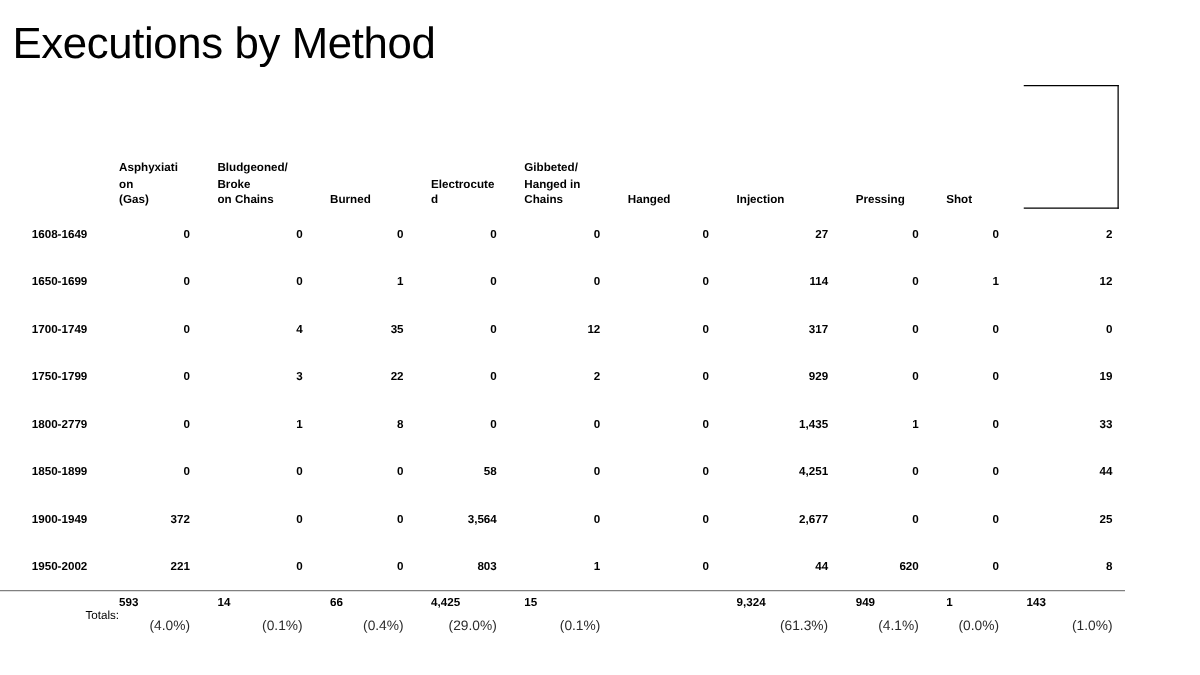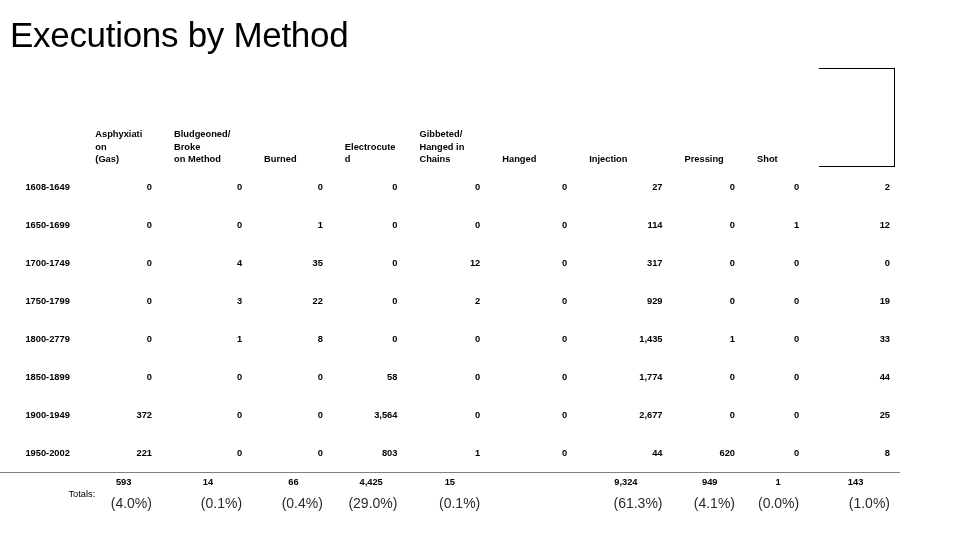--- a/index.html
+++ b/index.html
@@ -131,34 +131,34 @@
     display: block;
     height: 1px;
     background: #808080;
     width: 100%;
   }
 
   
   tr.totals td {
     font-size: 9.3px;
     font-weight: bold;
-    text-align: center;
+    text-align: left;
     padding-right: 22px;
     padding-top: 4px;
     white-space: nowrap;
   }
   tr.totals td.num-last { padding-right: 10px; }
   tr.totals td.totals-label {
     text-align: right;
     padding-right: 0;
     font-weight: normal;
     vertical-align: middle;
   }
   tr.pcts td {
-    font-size: 14px;
+    font-size: 11px;
     font-weight: normal;
     color: #2b2b2b;
     text-align: right;
     padding-right: 22px;
     padding-top: 8px;
     white-space: nowrap;
   }
   tr.pcts td.num-last { padding-right: 10px; }
 </style>
 </head>
@@ -190,21 +190,21 @@
         <tr class="hdr">
           <th></th>
           <th>
             <div>Asphyxiati</div>
             <div>on</div>
             <div>(Gas)</div>
           </th>
           <th>
             <div>Bludgeoned/</div>
             <div>Broke</div>
-            <div>on Method</div>
+            <div>on Chains</div>
           </th>
           <th>
             <div>Burned</div>
           </th>
           <th>
             <div>Electrocute</div>
             <div>d</div>
           </th>
           <th>
             <div>Gibbeted/</div>
@@ -301,21 +301,21 @@
         </tr>
 
         <tr class="drow">
           <td class="period">1850-1899</td>
           <td class="num">0</td>
           <td class="num">0</td>
           <td class="num">0</td>
           <td class="num">58</td>
           <td class="num">0</td>
           <td class="num">0</td>
-          <td class="num">1,774</td>
+          <td class="num">4,251</td>
           <td class="num">0</td>
           <td class="num">0</td>
           <td class="num-last">44</td>
         </tr>
 
         <tr class="drow">
           <td class="period">1900-1949</td>
           <td class="num">372</td>
           <td class="num">0</td>
           <td class="num">0</td>

